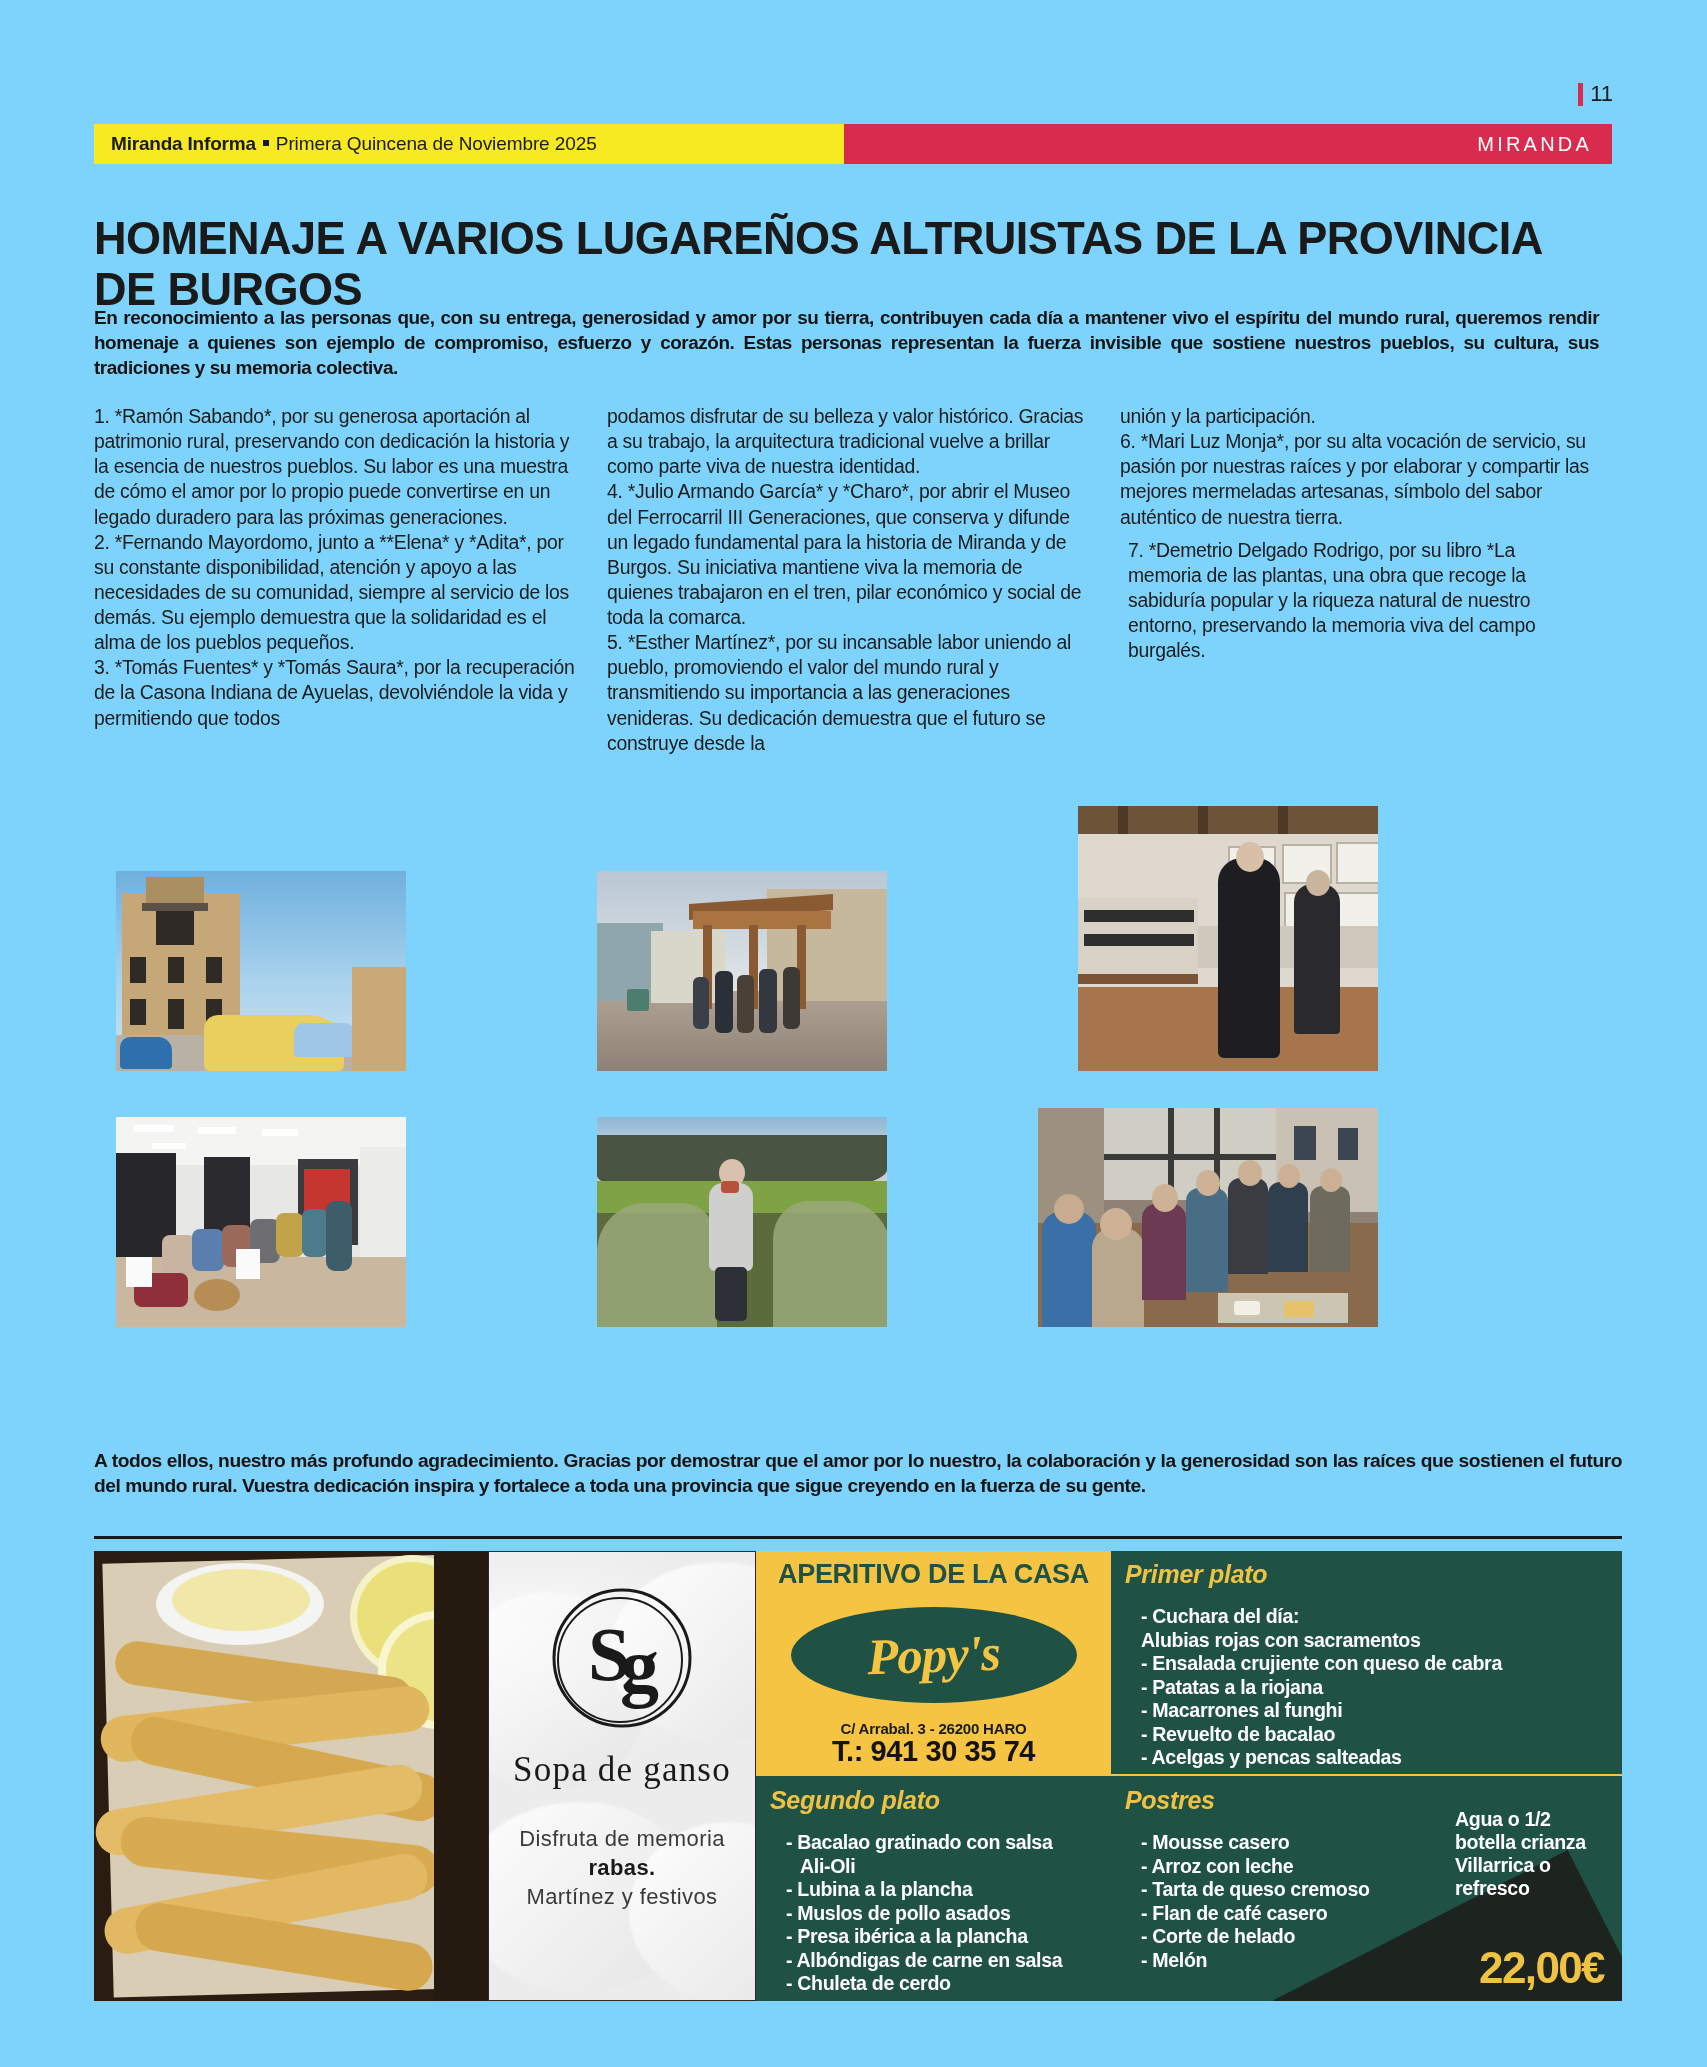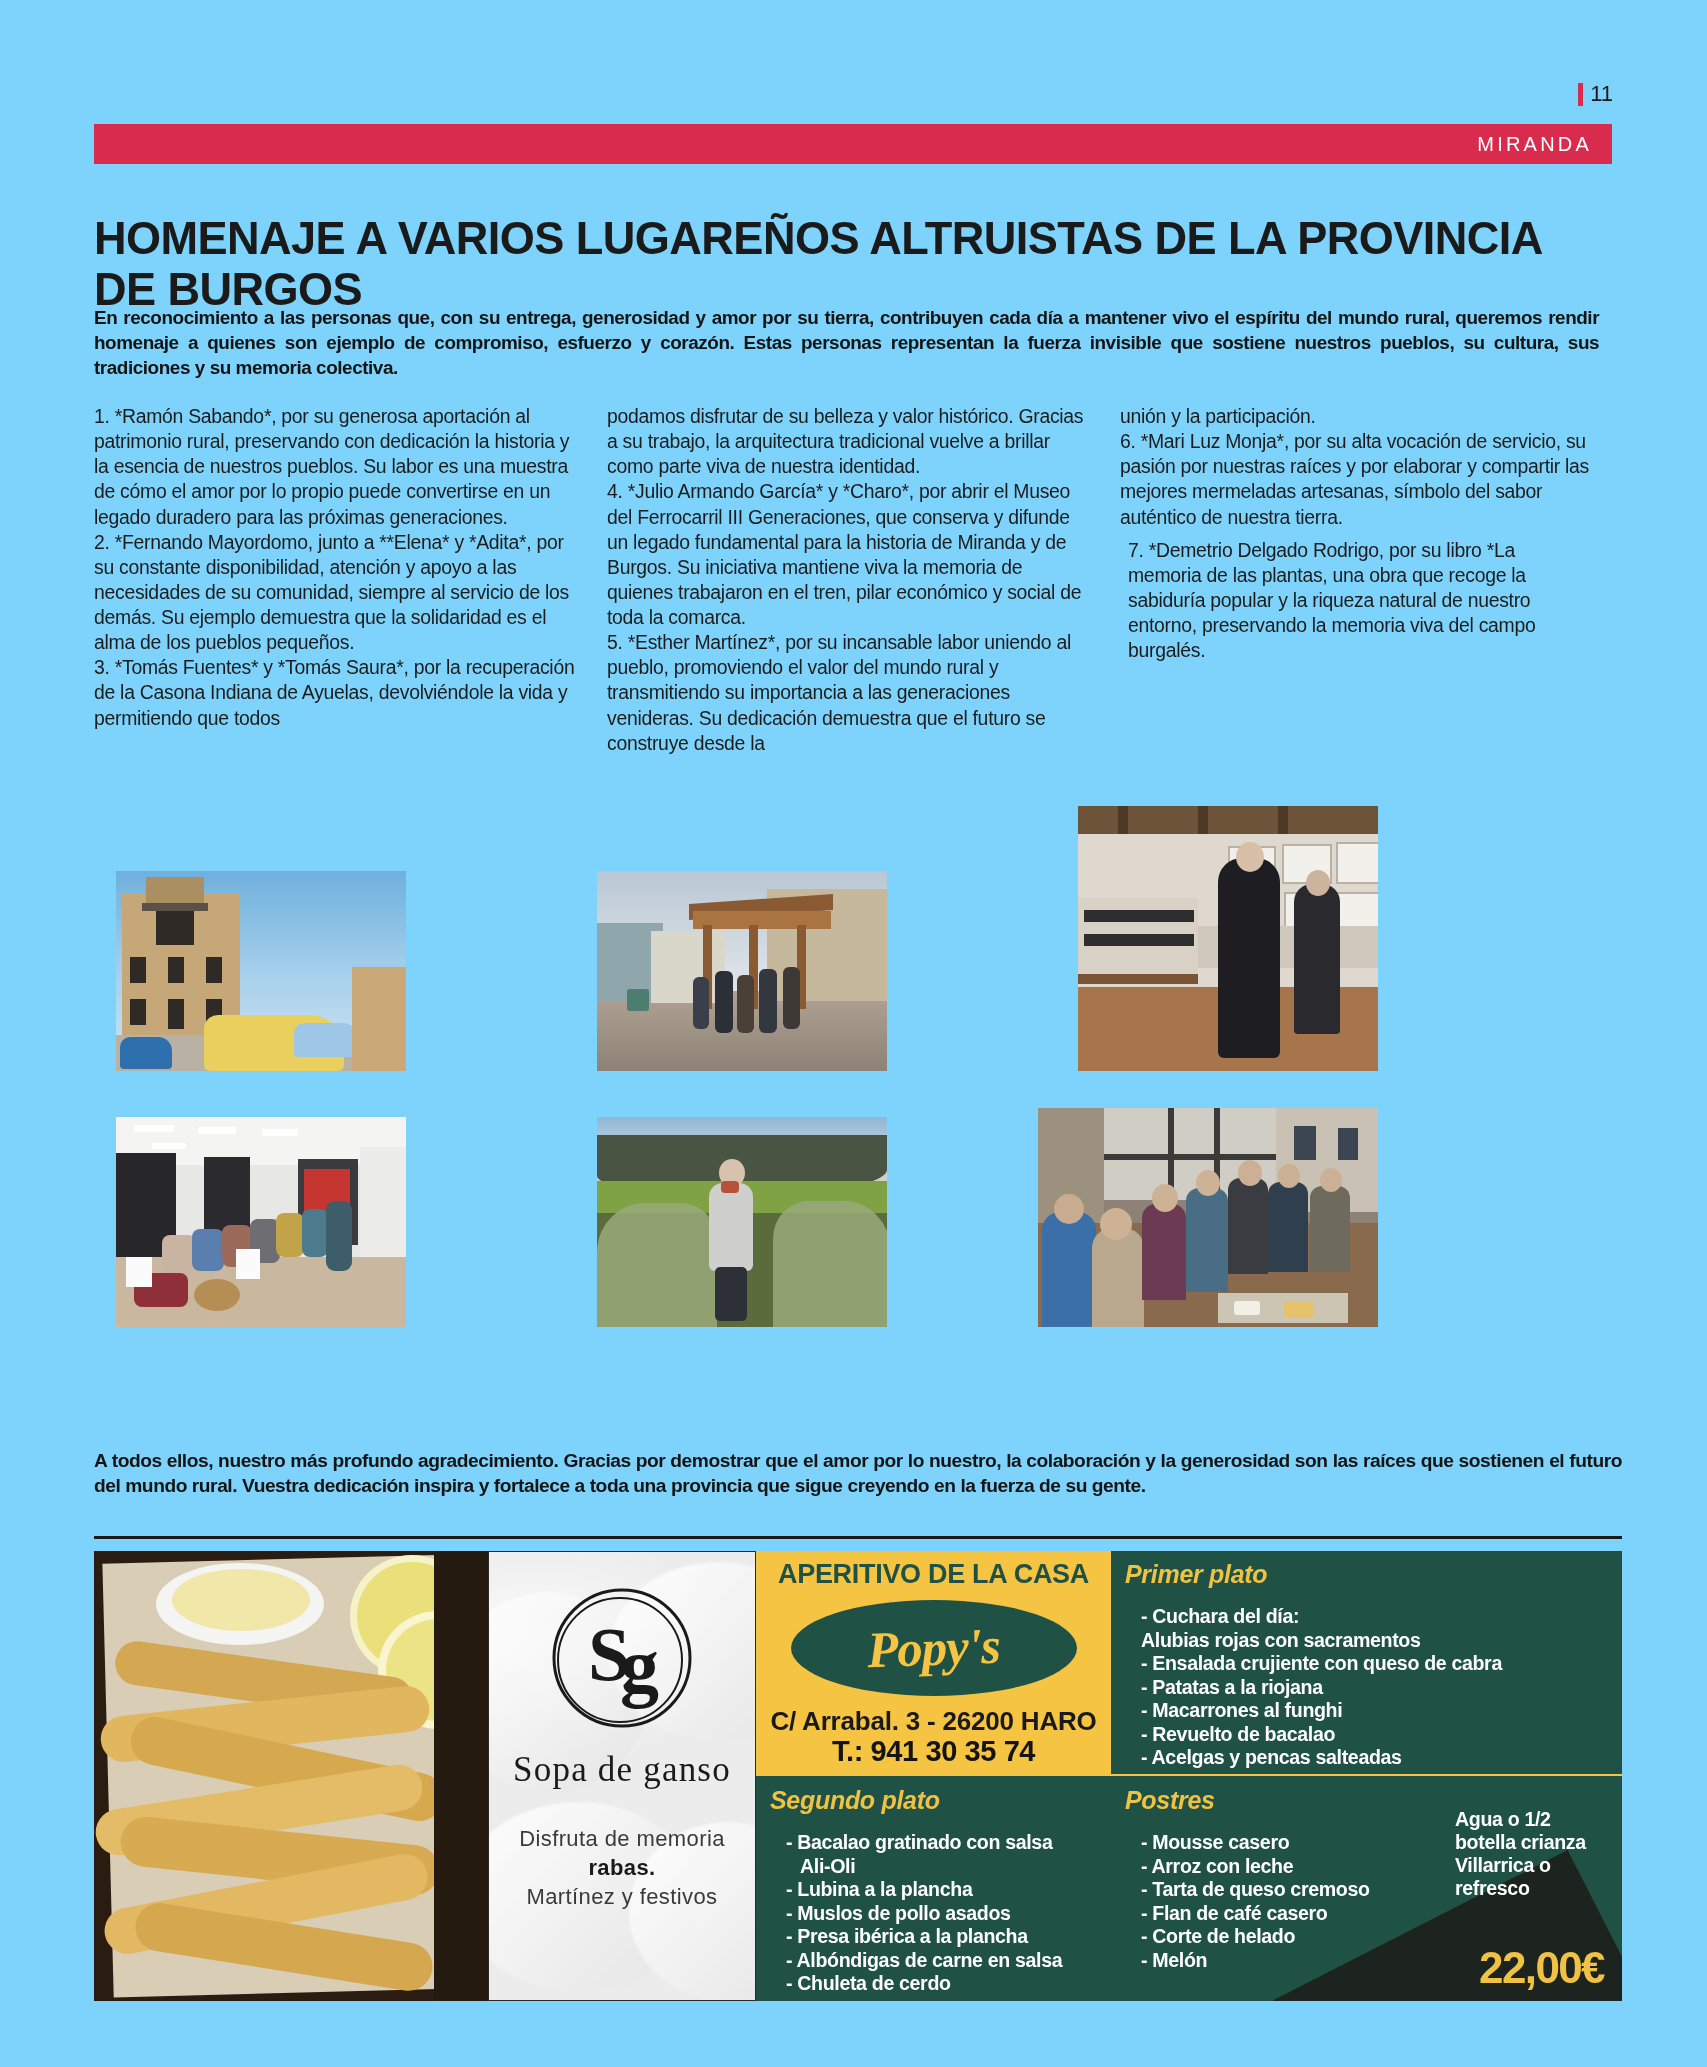--- a/index.html
+++ b/index.html
@@ -317,21 +317,21 @@
     font-style: italic;
     font-weight: bold;
     font-size: 51px;
     color: #f6c443;
     letter-spacing: -1px;
     z-index: 2;
     transform: rotate(-2deg);
   }
   .popy-addr {
     font-weight: bold;
-    font-size: 26px;
+    font-size: 15px;
     color: #1a1a1a;
     letter-spacing: -0.2px;
   }
   .popy-tel {
     font-weight: bold;
     font-size: 29px;
     color: #141414;
     letter-spacing: -0.4px;
     margin-top: -2px;
   }
@@ -427,20 +427,25 @@
 <body>
 
 <div class="page">
 
   <div class="pagenum">
     <span class="pagenum-tick"></span>
     <span class="pagenum-val">11</span>
   </div>
 
   <div class="masthead">
+    <div class="masthead-yellow">
+      <span class="mh-brand">Miranda Informa</span>
+      <span class="mh-sep"></span>
+      <span class="mh-date">Primera Quincena de Noviembre 2025</span>
+    </div>
     <div class="masthead-red">
       <span class="mh-section">MIRANDA</span>
     </div>
   </div>
 
   <h1 class="headline">HOMENAJE A VARIOS LUGAREÑOS ALTRUISTAS DE LA PROVINCIA DE BURGOS</h1>
 
   <div class="lead">En reconocimiento a las personas que, con su entrega, generosidad y amor por su tierra, contribuyen cada día a mantener vivo el espíritu del mundo rural, queremos rendir homenaje a quienes son ejemplo de compromiso, esfuerzo y corazón. Estas personas representan la fuerza invisible que sostiene nuestros pueblos, su cultura, sus tradiciones y su memoria colectiva.</div>
 
   <div class="cols">

